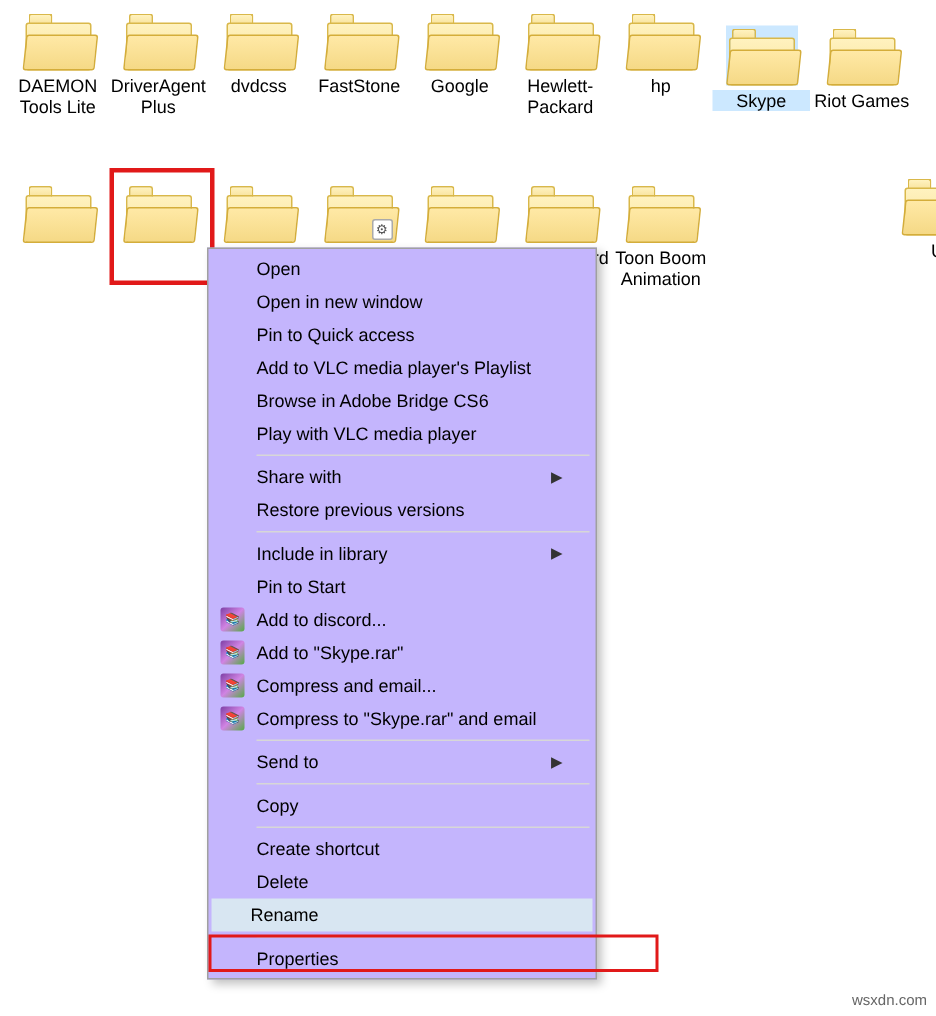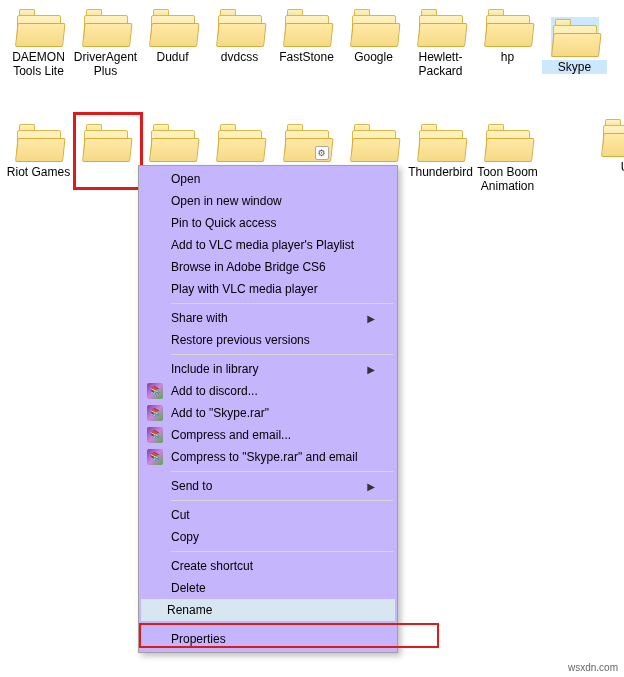--- a/index.html
+++ b/index.html
@@ -218,28 +218,20 @@
           <div class="folder-flap"></div>
         </div>
       <div class="folder-label">DriverAgentPlus</div>
     </div>
     <div class="folder-item">
       <div class="folder-icon">
           <div class="folder-tab"></div>
           <div class="folder-body"></div>
           <div class="folder-flap"></div>
         </div>
-      <div class="folder-label">Duduf</div>
-    </div>
-    <div class="folder-item">
-      <div class="folder-icon">
-          <div class="folder-tab"></div>
-          <div class="folder-body"></div>
-          <div class="folder-flap"></div>
-        </div>
       <div class="folder-label">dvdcss</div>
     </div>
     <div class="folder-item">
       <div class="folder-icon">
           <div class="folder-tab"></div>
           <div class="folder-body"></div>
           <div class="folder-flap"></div>
         </div>
       <div class="folder-label">FastStone</div>
     </div>
@@ -382,20 +374,23 @@
       </div>
     <div class="ctx-item">
         <span>Restore previous versions</span>
       </div>
     <div class="ctx-sep"></div>
     <div class="ctx-item">
         <span>Include in library</span>
         <span class="ctx-arrow">▶</span>
       </div>
     <div class="ctx-item">
+        <span>Pin to Start</span>
+      </div>
+    <div class="ctx-item">
         <span class="ctx-icon winrar-icon">📚</span>
         <span>Add to discord...</span>
       </div>
     <div class="ctx-item">
         <span class="ctx-icon winrar-icon">📚</span>
         <span>Add to "Skype.rar"</span>
       </div>
     <div class="ctx-item">
         <span class="ctx-icon winrar-icon">📚</span>
         <span>Compress and email...</span>
@@ -404,23 +399,20 @@
         <span class="ctx-icon winrar-icon">📚</span>
         <span>Compress to "Skype.rar" and email</span>
       </div>
     <div class="ctx-sep"></div>
     <div class="ctx-item">
         <span>Send to</span>
         <span class="ctx-arrow">▶</span>
       </div>
     <div class="ctx-sep"></div>
     <div class="ctx-item">
-        <span>Cut</span>
-      </div>
-    <div class="ctx-item">
         <span>Copy</span>
       </div>
     <div class="ctx-sep"></div>
     <div class="ctx-item">
         <span>Create shortcut</span>
       </div>
     <div class="ctx-item">
         <span>Delete</span>
       </div>
     <div class="ctx-item hovered">

